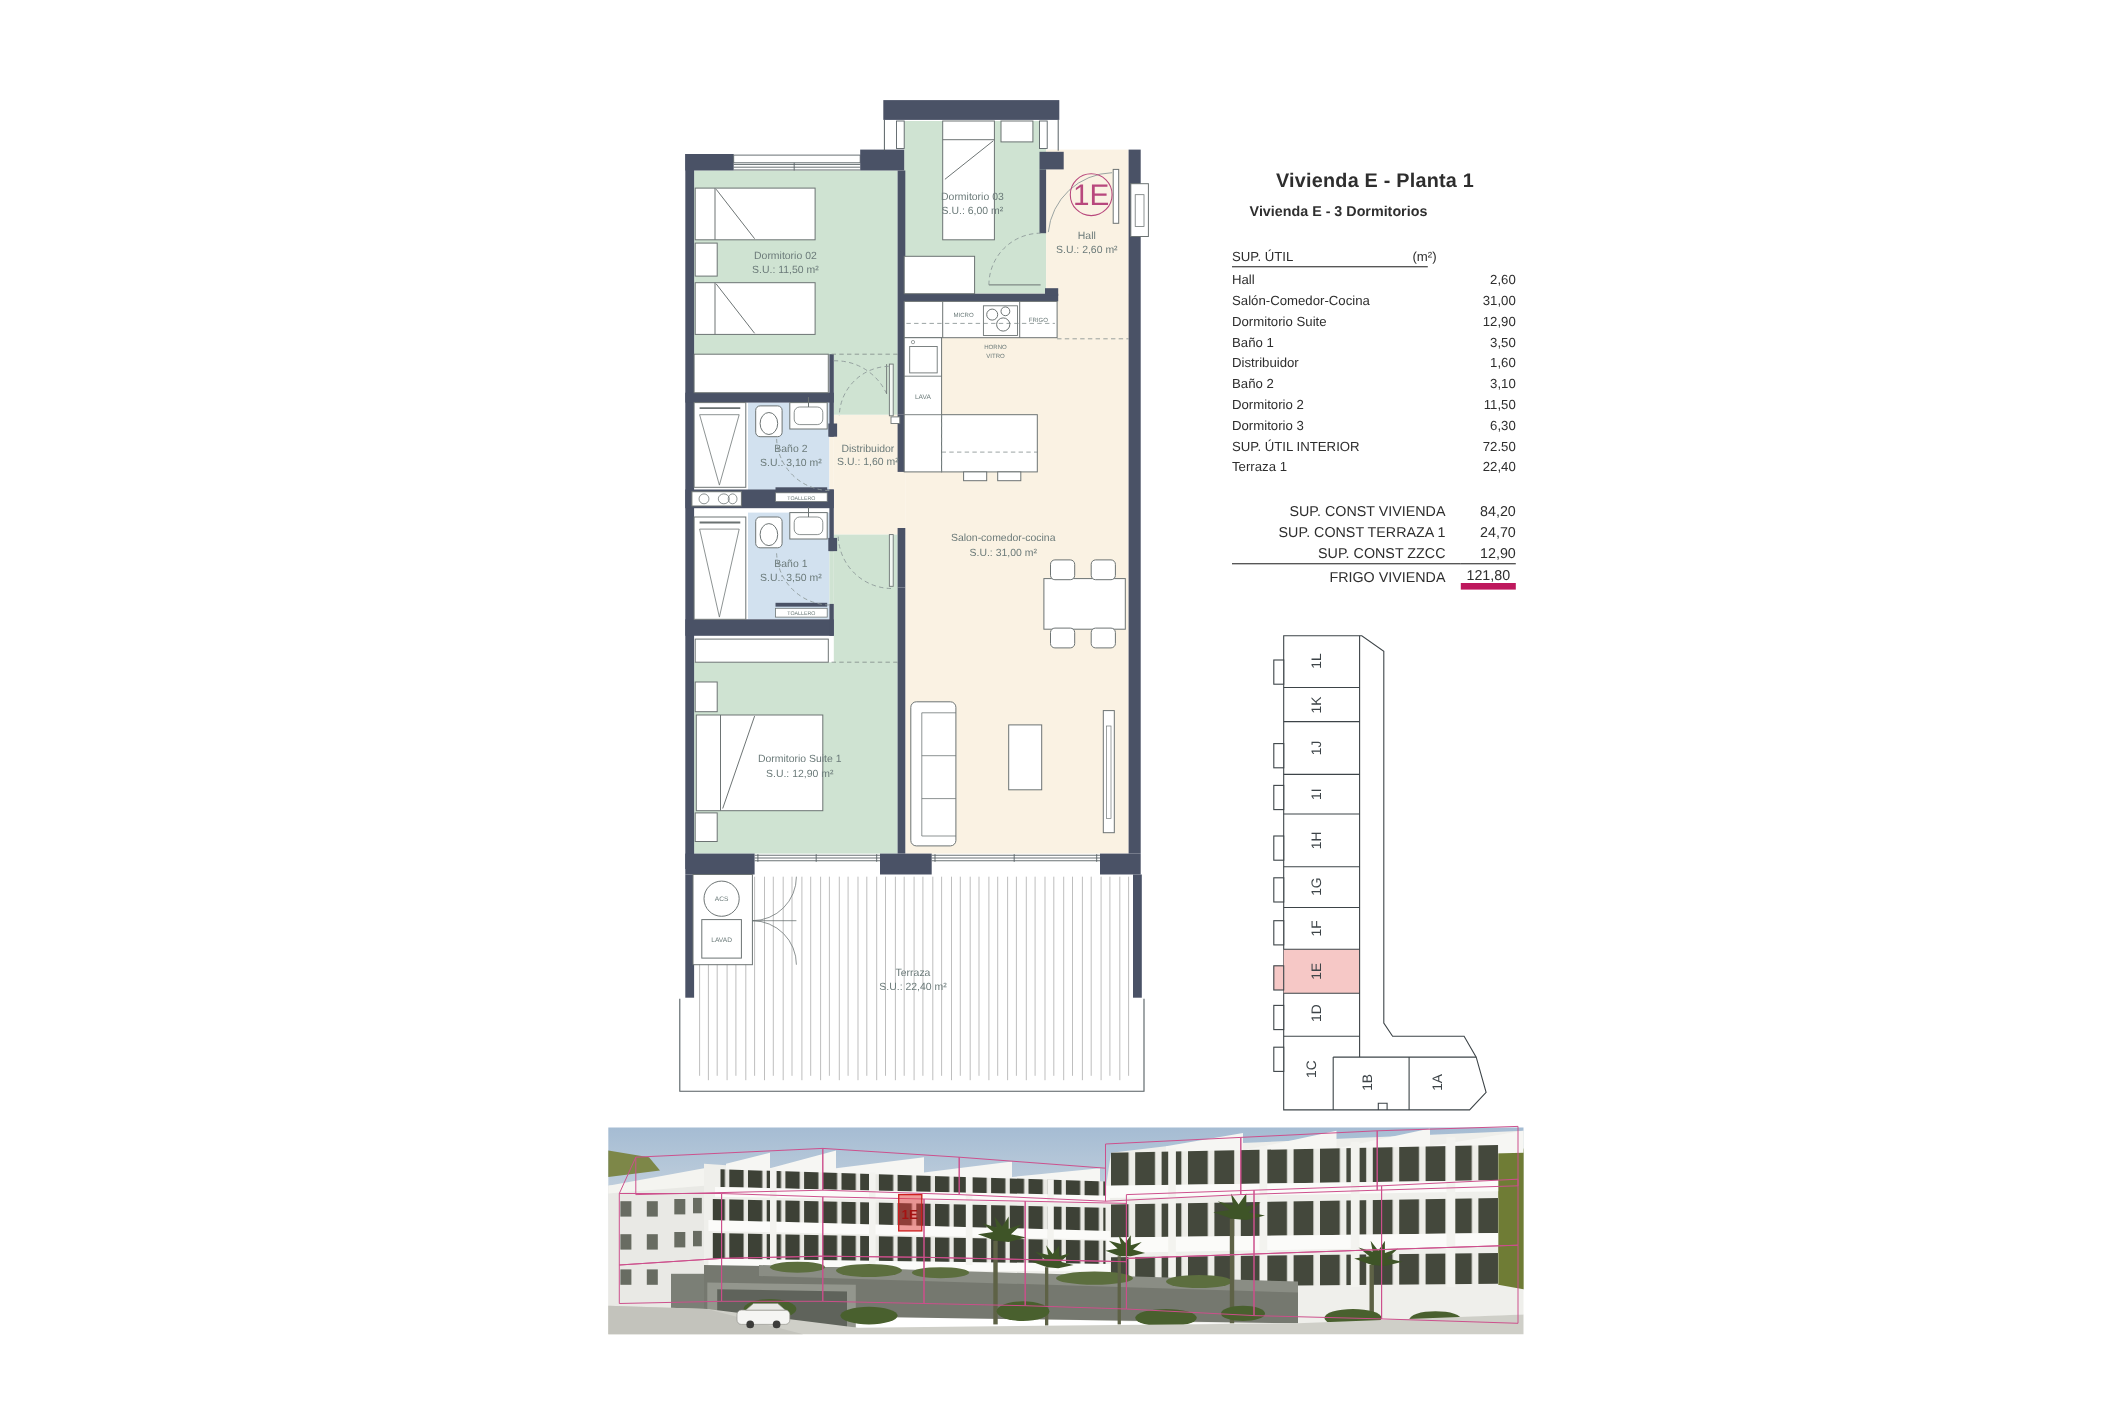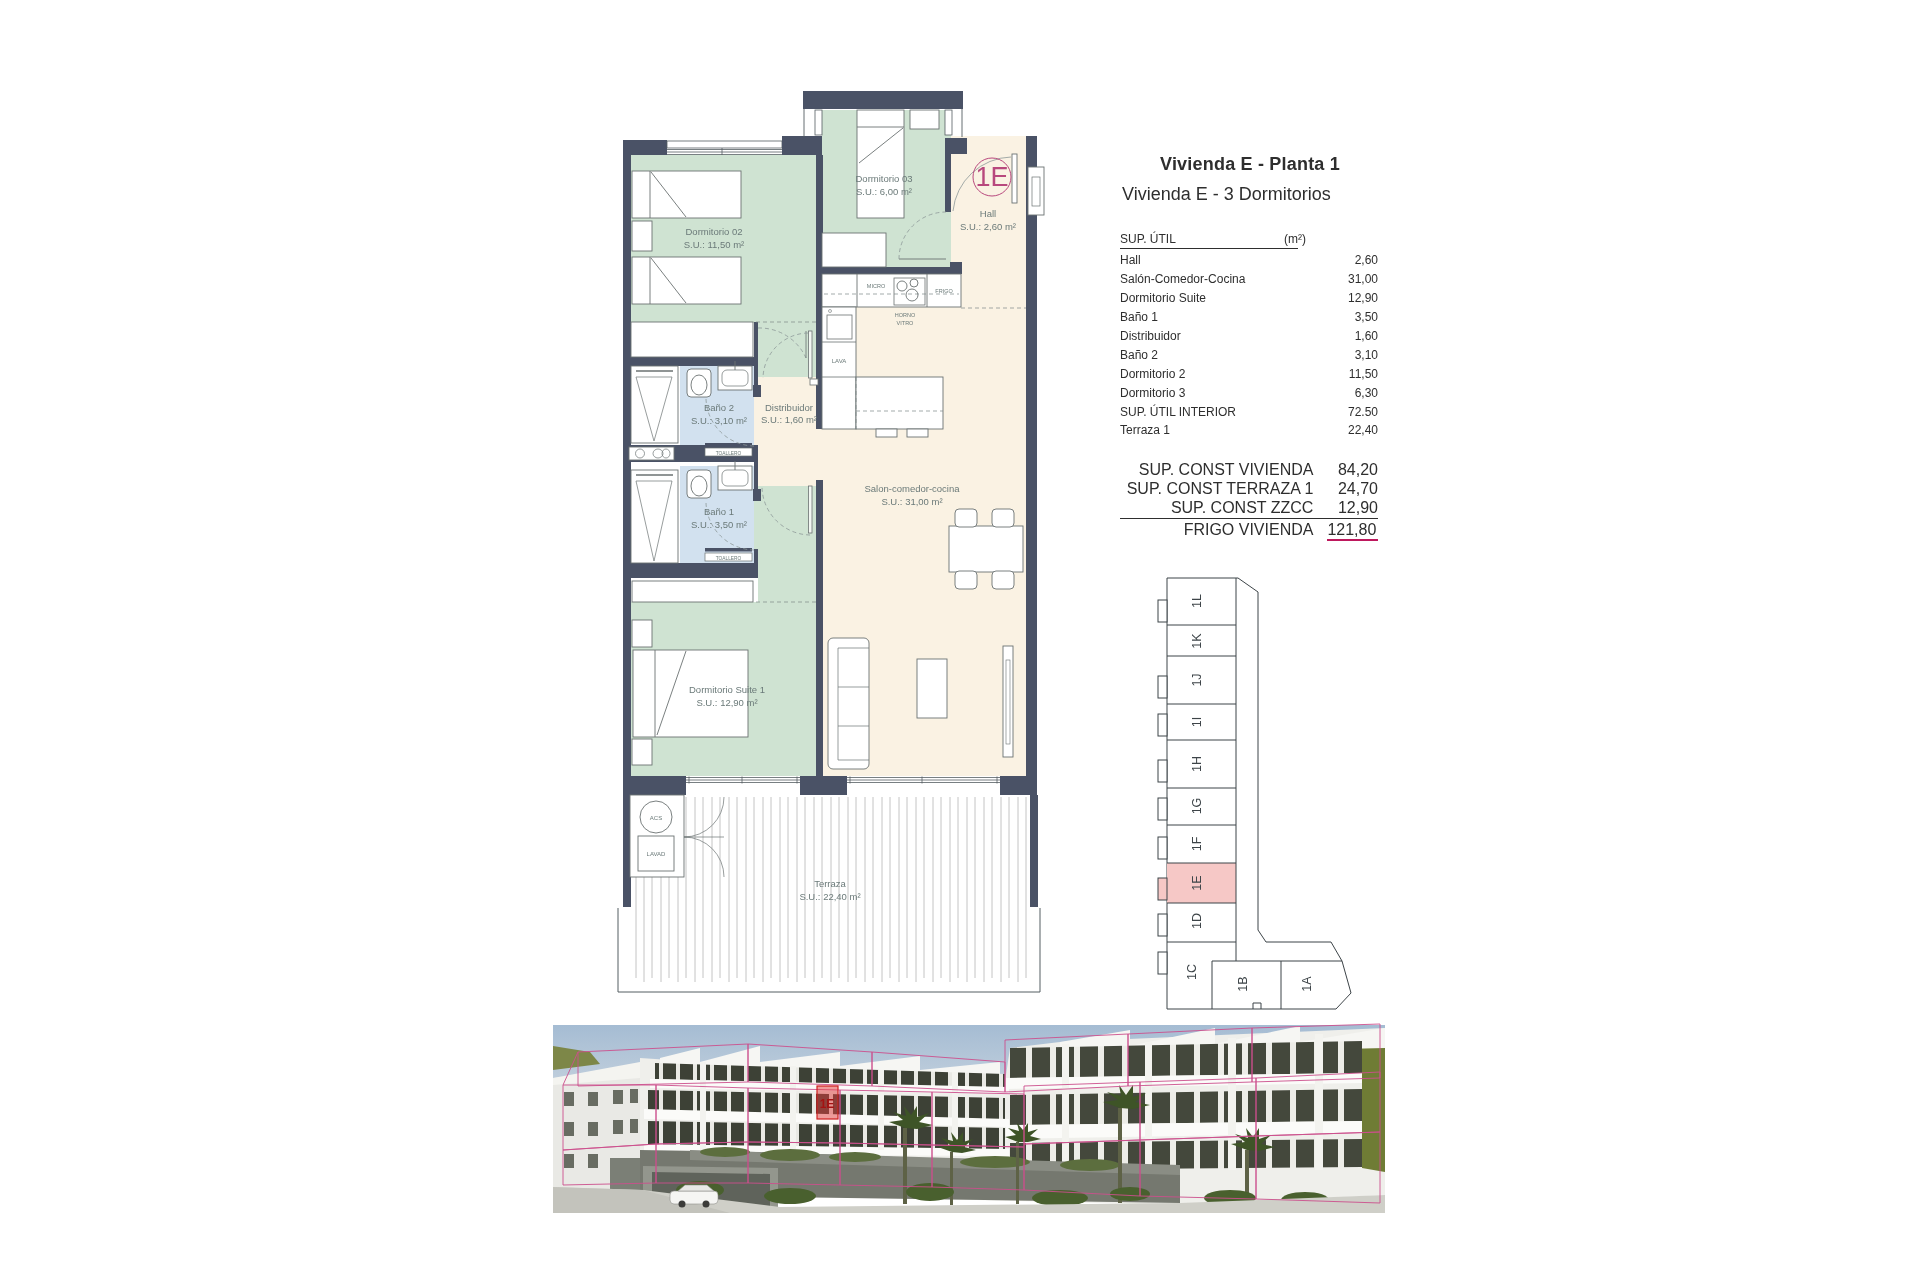--- a/index.html
+++ b/index.html
@@ -372,21 +372,21 @@
 <g>
 <circle cx="992" cy="177" r="19" fill="none" stroke="#b8487d" stroke-width="1"></circle>
 <text x="992" y="186" fill="#b8487d" font-size="27px" text-anchor="middle" font-family="Liberation Sans">1E</text>
 </g>
 </svg>
 
 <div class="abs" style="left:1100px;top:140px;width:300px;color:#2e2e2e;" id="table">
 
 <div style="text-align:center;font-weight:bold;font-size:18px;margin-top:14px;letter-spacing:0.2px;">Vivienda E - Planta 1</div>
 
-<div style="font-weight:normal;font-size:18px;margin-top:9px;margin-left:22px;">Vivienda E - 3 Dormitorios</div>
+<div style="font-weight:bold;font-size:13px;margin-top:9px;margin-left:36px;">Vivienda E - 3 Dormitorios</div>
 
 <div style="margin-top:27px;margin-left:20px;width:258px;font-size:12px;">
   <div style="border-bottom:1px solid #2e2e2e;padding-bottom:2px;width:178px;position:relative;">SUP. ÚTIL<span style="position:absolute;left:164px;">(m²)</span></div>
 
   <table style="border-collapse:collapse;width:258px;font-size:12px;color:#2e2e2e;margin-top:2px;">
   <tbody>
           <tr>
             <td style="padding:0;height:18.9px;">Hall</td>
             <td style="padding:0;text-align:right;">2,60</td>
           </tr>
@@ -422,37 +422,37 @@
             <td style="padding:0;height:18.9px;margin-left:40px;">SUP. ÚTIL INTERIOR</td>
             <td style="padding:0;text-align:right;">72.50</td>
           </tr>
   <tr>
             <td style="padding:0;height:18.9px;">Terraza 1</td>
             <td style="padding:0;text-align:right;">22,40</td>
           </tr>
   </tbody>
       </table>
 
-  <table style="border-collapse:collapse;width:258px;font-size:16px;color:#2e2e2e;margin-top:21px;">
+  <table style="border-collapse:collapse;width:258px;font-size:13px;color:#2e2e2e;margin-top:21px;">
   <tbody>
           <tr>
             <td style="padding:0;height:18.9px;text-align:right;padding-right:14px;">SUP. CONST VIVIENDA</td>
             <td style="padding:0;text-align:right;">84,20</td>
           </tr>
   <tr>
             <td style="padding:0;height:18.9px;text-align:right;padding-right:14px;">SUP. CONST TERRAZA 1</td>
             <td style="padding:0;text-align:right;">24,70</td>
           </tr>
   <tr>
             <td style="padding:0;height:18.9px;text-align:right;padding-right:14px;border-bottom:1px solid #2e2e2e;">SUP. CONST ZZCC</td>
             <td style="padding:0;text-align:right;border-bottom:1px solid #2e2e2e;">12,90</td>
           </tr>
   <tr>
             <td style="padding:2px 14px 0 0;height:18.9px;text-align:right;">FRIGO VIVIENDA</td>
-            <td style="padding:2px 0 0 0;text-align:left;border-bottom:2px solid #be185d;">121,80</td>
+            <td style="padding:2px 0 0 0;text-align:center;border-bottom:6px solid #be185d;">121,80</td>
           </tr>
   </tbody>
       </table>
 </div>
 </div>
 
 <svg class="abs" style="left:1145px;top:565px;" width="220" height="455" viewBox="1145 565 220 455">
 <g id="keyplan" stroke="#3d4448" stroke-width="1" fill="none">
 
 <path d="M1167,578 L1238,578 L1258,592 L1258,930 L1266,942 L1331,942 L1342,961 L1351,993 L1336,1009 L1167,1009 Z" fill="#ffffff"></path>

